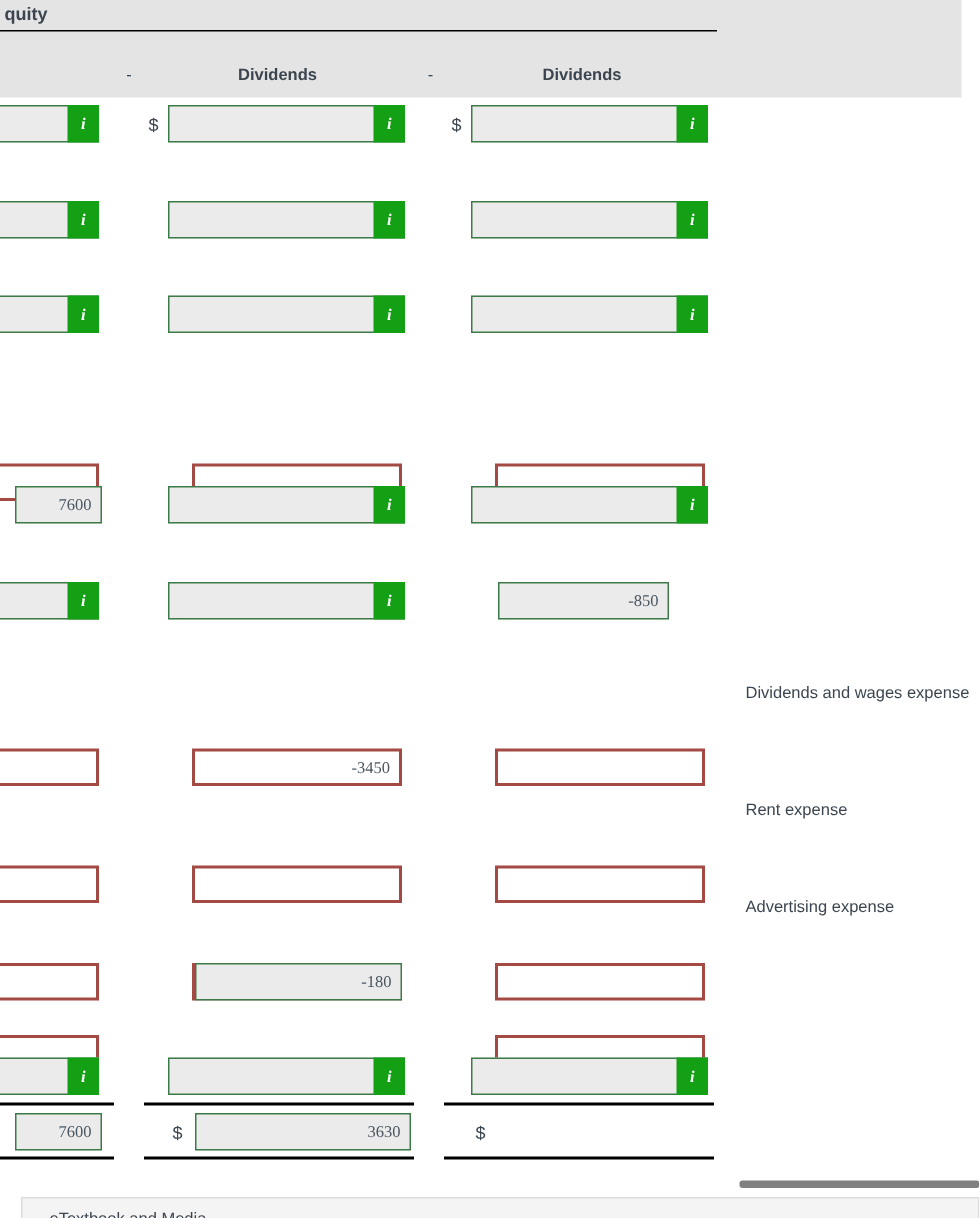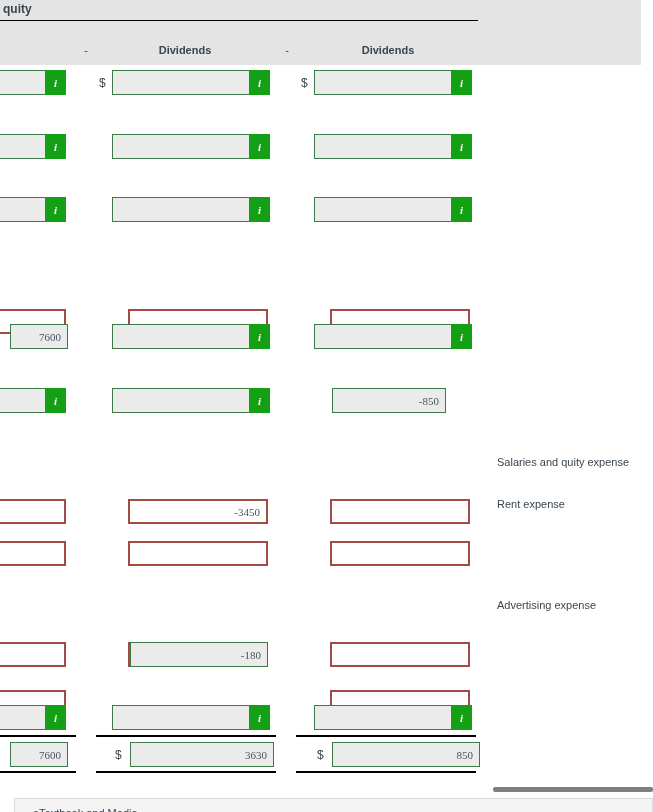--- a/index.html
+++ b/index.html
@@ -244,23 +244,23 @@
       <div class="row" style="top: 451px;">
         <div class="fld red" style="top: 0px; left: -20px; width: 86px;">
           <span class="val"></span>
         </div>
         <div class="fld red" style="top: 0px; left: 128px; width: 140px;">
           <span class="val">-3450</span>
         </div>
         <div class="fld red" style="top: 0px; left: 330px; width: 140px;">
           <span class="val"></span>
         </div>
-        <div class="acct-label" style="left: 497px;">Salaries and quity expense</div>
-      </div>
-      <div class="row" style="top: 493px;">
+        <div class="acct-label" style="left: 497px;">Dividends and wages expense</div>
+      </div>
+      <div class="row" style="top: 529px;">
         <div class="fld red" style="top: 0px; left: -20px; width: 86px;">
           <span class="val"></span>
         </div>
         <div class="fld red" style="top: 0px; left: 128px; width: 140px;">
           <span class="val"></span>
         </div>
         <div class="fld red" style="top: 0px; left: 330px; width: 140px;">
           <span class="val"></span>
         </div>
         <div class="acct-label" style="left: 497px;">Rent expense</div>
@@ -313,23 +313,20 @@
       <div class="rule" style="left: 296px; width: 180px; top: 771px;"></div>
       <div class="row" style="top: 742px;">
         <div class="fld" style="top: 0px; left: 10px; width: 58px;">
           <span class="val">7600</span>
         </div>
         <div class="dollar" style="left: 115px;">$</div>
         <div class="fld" style="top: 0px; left: 130px; width: 144px;">
           <span class="val">3630</span>
         </div>
         <div class="dollar" style="left: 317px;">$</div>
-        <div class="fld" style="top: 0px; left: 332px; width: 148px;">
-          <span class="val">850</span>
-        </div>
       </div>
     </div>
 
   <div class="hscroll"></div>
   <div class="bottom-panel">
     <div class="bottom-panel-label">eTextbook and Media</div>
   </div>
 
 </div>
 

